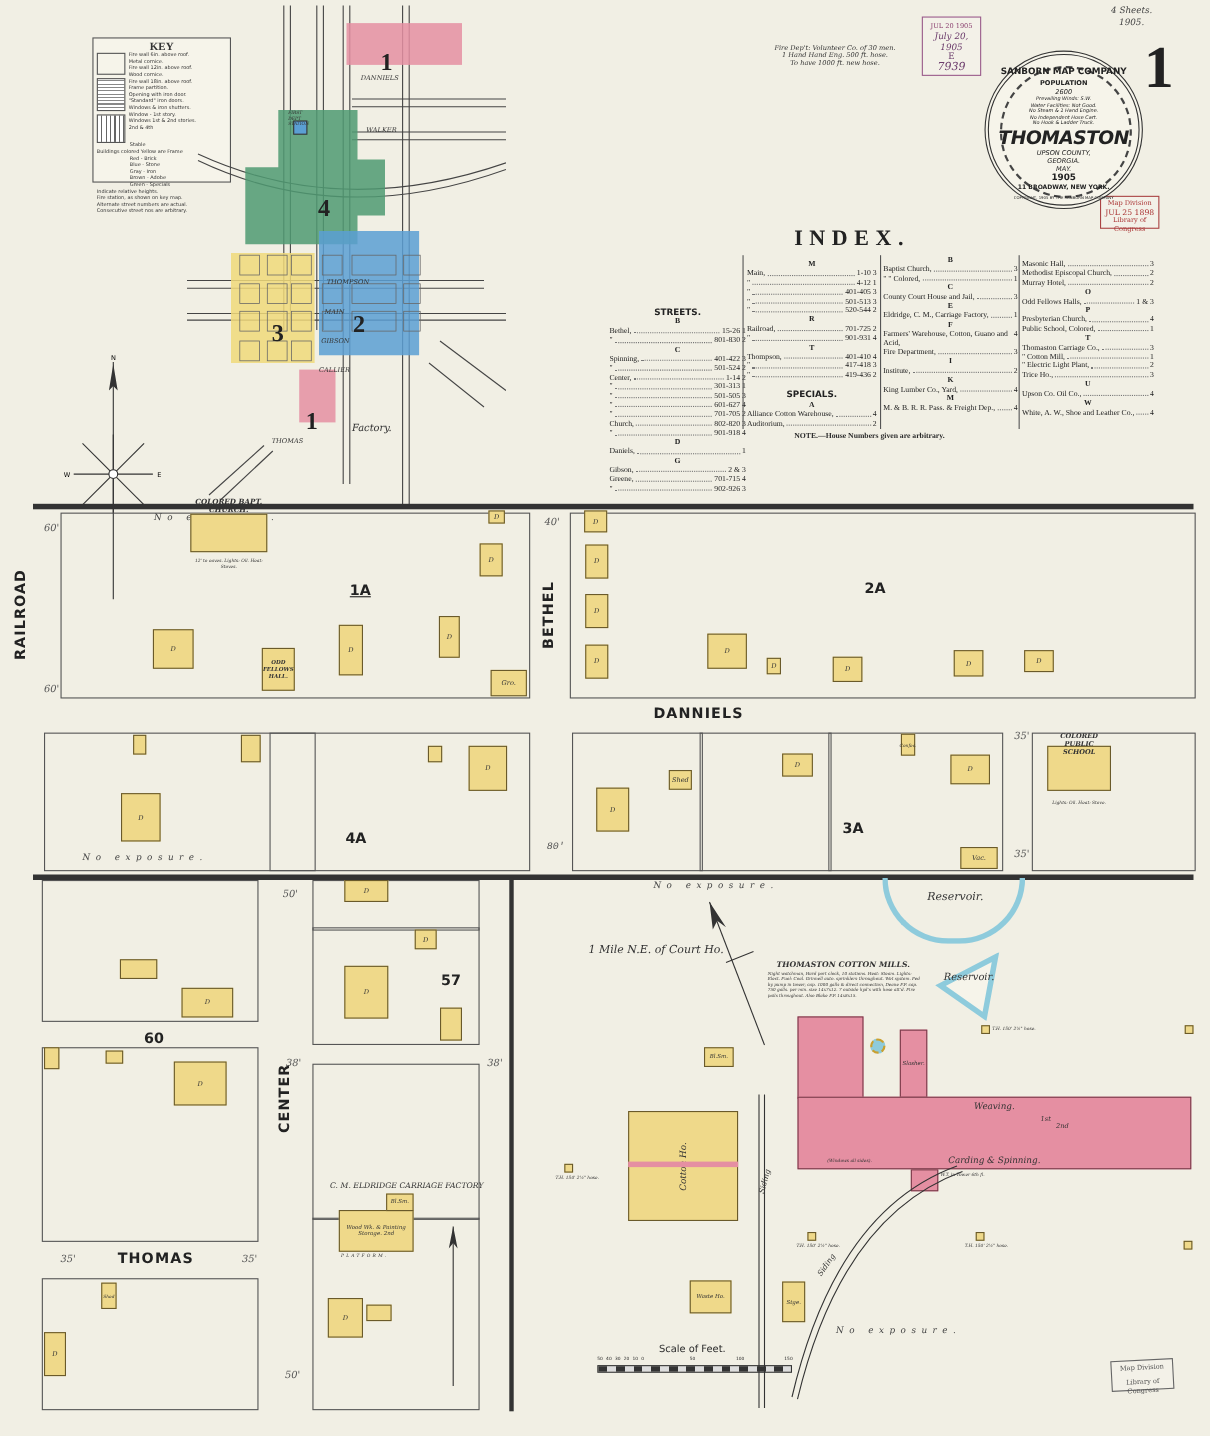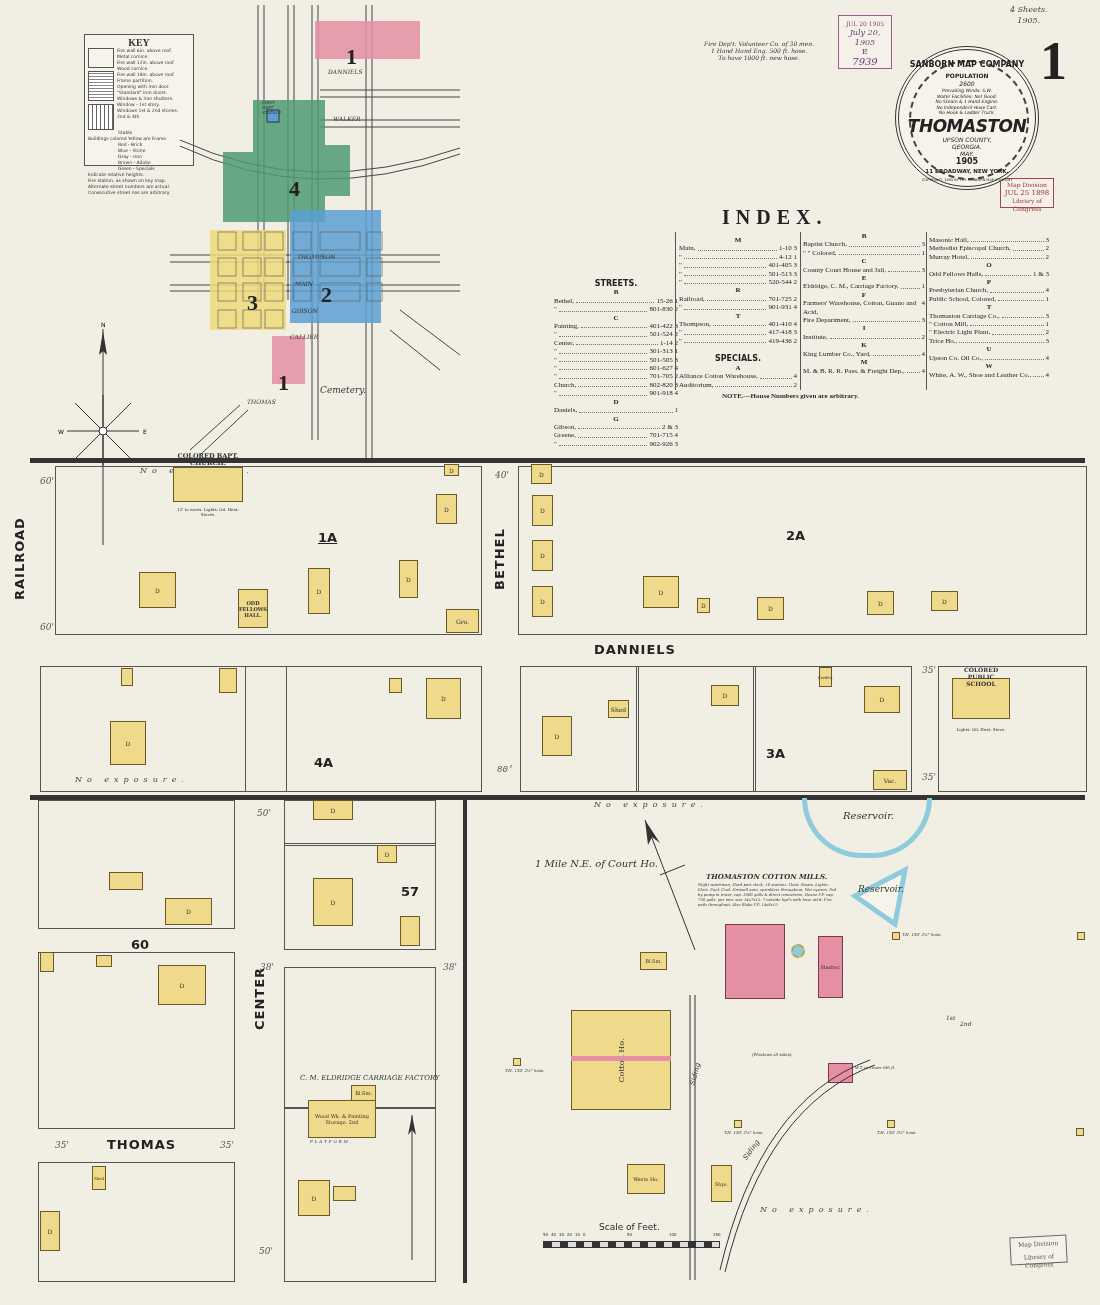--- a/index.html
+++ b/index.html
@@ -8,37 +8,37 @@
   .paper{position:absolute;left:0;top:0;width:1100px;height:1305px;background:#f1efe4;}
   .sheet-num{position:absolute;left:1040px;top:30px;font-family:"Liberation Serif",serif;font-size:54px;font-weight:bold;color:#222;}
   .sheets-note{position:absolute;left:1010px;top:4px;font-size:8px;font-style:italic;color:#444;line-height:11px;text-align:center;}
   .stamp{position:absolute;border:1px solid #9a5a8a;color:#8a3f6e;font-size:6px;text-align:center;line-height:8px;background:rgba(255,255,255,0.15);}
   .stamp-red{border:1px solid #a44;color:#a33;}
   
   .seal{position:absolute;left:895px;top:46px;width:144px;height:144px;border-radius:50%;border:4px double #333;background:#f6f4ea;box-sizing:border-box;}
   .seal-inner{position:absolute;left:10px;top:10px;width:116px;height:116px;border-radius:50%;border:2px dashed #444;}
   .seal-text{position:absolute;width:100%;text-align:center;font-family:"DejaVu Sans",sans-serif;color:#222;}
   
-  .key{position:absolute;left:84px;top:34px;width:110px;height:132px;border:1px solid #555;background:#f6f4ea;font-family:"DejaVu Sans",sans-serif;font-size:4.5px;line-height:6px;color:#333;box-sizing:border-box;padding:2px 3px;}
+  .key{position:absolute;left:84px;top:34px;width:126px;height:132px;border:1px solid #555;background:#f6f4ea;font-family:"DejaVu Sans",sans-serif;font-size:4.5px;line-height:6px;color:#333;box-sizing:border-box;padding:2px 3px;}
   .key-title{font-family:"Liberation Serif",serif;font-weight:bold;font-size:10px;text-align:center;line-height:11px;}
   .fire-note{position:absolute;left:704px;top:40px;font-size:6px;font-style:italic;line-height:7px;color:#333;text-align:center;}
   
   .index-title{position:absolute;left:722px;top:206px;font-family:"Liberation Serif",serif;font-weight:bold;font-size:20px;letter-spacing:6px;color:#222;}
   .idx{position:absolute;font-family:"Liberation Serif",serif;font-size:7px;line-height:8.4px;color:#222;}
   .idx .hdr{font-weight:bold;text-align:center;font-size:8px;font-family:"DejaVu Sans",sans-serif;}
   .idx .letter{font-weight:bold;text-align:center;}
   .idx .row{display:flex;justify-content:space-between;white-space:nowrap;}
   .idx .row .dots{flex:1;border-bottom:1px dotted #777;margin:0 2px 2px;}
   .idx-sep{position:absolute;width:1px;background:#555;}
   .note{position:absolute;left:722px;top:392px;font-family:"Liberation Serif",serif;font-size:7px;font-weight:bold;}
   
   .hline{position:absolute;height:5px;background:#333;}
   .vline{position:absolute;width:4px;background:#333;}
   .block{position:absolute;border:1px solid #555;}
-  .bldg{position:absolute;background:#efd98a;border:1px solid #6a5a2a;font-size:6px;color:#333;text-align:center;box-sizing:border-box;display:flex;align-items:center;justify-content:center;gap:40px;}
+  .bldg{position:absolute;background:#efd98a;border:1px solid #6a5a2a;font-size:6px;font-style:italic;color:#333;text-align:center;box-sizing:border-box;display:flex;align-items:center;justify-content:center;gap:40px;}
   .brick{background:#e58fa2;border-color:#7a3a4a;}
   .street{position:absolute;font-family:"DejaVu Sans",sans-serif;font-weight:bold;color:#222;letter-spacing:1px;}
   .blocklbl{position:absolute;font-family:"DejaVu Sans",sans-serif;font-weight:bold;font-size:13px;color:#222;}
   .italic-note{position:absolute;font-style:italic;font-size:8px;color:#444;letter-spacing:5px;}
   .dim{position:absolute;font-style:italic;font-size:9px;color:#555;}
   .zone-num{position:absolute;font-family:"Liberation Serif",serif;font-weight:bold;font-size:22px;color:#222;}
   .small-lbl{position:absolute;font-size:6px;font-style:italic;color:#333;}
   .reservoir{position:absolute;border:5px solid #8ecbdc;}
 </style>
 </head>
@@ -189,21 +189,21 @@
   <div class="zone-num" style="left:247px;top:290px;">3</div>
   <div class="zone-num" style="left:289px;top:176px;">4</div>
   <div class="zone-num" style="left:278px;top:370px;">1</div>
   <div class="small-lbl" style="left:328px;top:68px;">DANNIELS</div>
   <div class="small-lbl" style="left:333px;top:115px;">WALKER</div>
   <div class="small-lbl" style="left:297px;top:253px;">THOMPSON</div>
   <div class="small-lbl" style="left:295px;top:280px;">MAIN</div>
   <div class="small-lbl" style="left:292px;top:307px;">GIBSON</div>
   <div class="small-lbl" style="left:290px;top:333px;">CALLIER</div>
   <div class="small-lbl" style="left:247px;top:398px;">THOMAS</div>
-  <div class="small-lbl" style="left:320px;top:385px;font-size:9px;">Cemetery.</div>
+  <div class="small-lbl" style="left:320px;top:385px;font-size:9px;">Factory.</div>
   <div class="small-lbl" style="left:262px;top:100px;font-size:4px;line-height:5px;width:20px;">FIRST DEPT STATION</div>
 
   <svg class="abs" style="left:55px;top:315px;" width="100" height="230">
     <text x="46" y="12" font-size="6" font-family="DejaVu Sans">N</text>
     <line x1="48" y1="14" x2="48" y2="230" stroke="#333"></line>
     <path d="M48 16 L44 40 L48 36 L52 40 Z" fill="#333"></path>
     <g stroke="#333" stroke-width="1">
       <line x1="12" y1="116" x2="84" y2="116"></line>
       <line x1="20" y1="88" x2="76" y2="144"></line>
       <line x1="76" y1="88" x2="20" y2="144"></line>
@@ -215,21 +215,21 @@
   </svg>
 
   <div class="index-title">INDEX.</div>
 
   <div class="idx" style="left:554px;top:232px;width:124px;margin-top:48px;">
     <div class="hdr">STREETS.</div>
     <div class="letter">B</div>
     <div class="row"><span>Bethel,</span><span class="dots"></span><span>15-26</span>&nbsp;<span>1</span></div>
     <div class="row"><span>"</span><span class="dots"></span><span>801-830</span>&nbsp;<span>2</span></div>
     <div class="letter">C</div>
-    <div class="row"><span>Painting,</span><span class="dots"></span><span>401-422</span>&nbsp;<span>3</span></div>
+    <div class="row"><span>Spinning,</span><span class="dots"></span><span>401-422</span>&nbsp;<span>3</span></div>
     <div class="row"><span>"</span><span class="dots"></span><span>501-524</span>&nbsp;<span>2</span></div>
     <div class="row"><span>Center,</span><span class="dots"></span><span>1-14</span>&nbsp;<span>2</span></div>
     <div class="row"><span>"</span><span class="dots"></span><span>301-313</span>&nbsp;<span>1</span></div>
     <div class="row"><span>"</span><span class="dots"></span><span>501-505</span>&nbsp;<span>3</span></div>
     <div class="row"><span>"</span><span class="dots"></span><span>601-627</span>&nbsp;<span>4</span></div>
     <div class="row"><span>"</span><span class="dots"></span><span>701-705</span>&nbsp;<span>2</span></div>
     <div class="row"><span>Church,</span><span class="dots"></span><span>802-820</span>&nbsp;<span>3</span></div>
     <div class="row"><span>"</span><span class="dots"></span><span>901-918</span>&nbsp;<span>4</span></div>
     <div class="letter">D</div>
     <div class="row">
@@ -598,20 +598,24 @@
   <div class="small-lbl" style="left:858px;top:884px;font-size:9px;">Reservoir.</div>
 
   <div class="small-lbl" style="left:706px;top:872px;font-size:7px;font-weight:bold;">THOMASTON COTTON MILLS.</div>
   <div class="small-lbl" style="left:698px;top:882px;width:140px;font-size:3.8px;line-height:5px;">Night watchman, Hard port clock, 10 stations. Heat: Steam. Lights: Elect. Fuel: Coal. Grinnell auto. sprinklers throughout. Wet system. Fed by pump in tower, cap. 1000 galls &amp; direct connection, Deane F.P. cap. 750 galls. per min. size 14x7x12. 7 outside hyd's with hose att'd. Fire pails throughout. Also Blake F.P. 14x8x15.</div>
 
   <div class="bldg brick" style="left:725px;top:924px;width:60px;height:75px;"></div>
   <div class="bldg brick" style="left:818px;top:936px;width:25px;height:62px;font-size:5px;">
       <span>Slasher.</span>
     </div>
   <div class="bldg" style="left:791px;top:944px;width:14px;height:14px;background:#8ecbdc;border-radius:50%;border:2px dashed #c9a030;"></div>
+  <div class="bldg brick" style="left:725px;top:997px;width:358px;height:66px;flex-direction:column;font-size:8px;">
+    <span>Weaving.</span>
+    <span>Carding &amp; Spinning.</span>
+  </div>
   <div class="small-lbl" style="left:946px;top:1014px;">1st</div>
   <div class="small-lbl" style="left:960px;top:1020px;">2nd</div>
   <div class="small-lbl" style="left:752px;top:1052px;font-size:4px;">(Windows all sides).</div>
   <div class="bldg brick" style="left:828px;top:1063px;width:25px;height:20px;"></div>
   <div class="small-lbl" style="left:855px;top:1065px;font-size:4px;">W.T. in Tower 6th fl.</div>
 
   <div class="bldg" style="left:571px;top:1010px;width:100px;height:100px;">
       <span style="transform:rotate(-90deg);font-size:8px;">Cotton Ho.</span>
     </div>
   <div class="abs" style="left:571px;top:1056px;width:100px;height:5px;background:#e58fa2;"></div>

